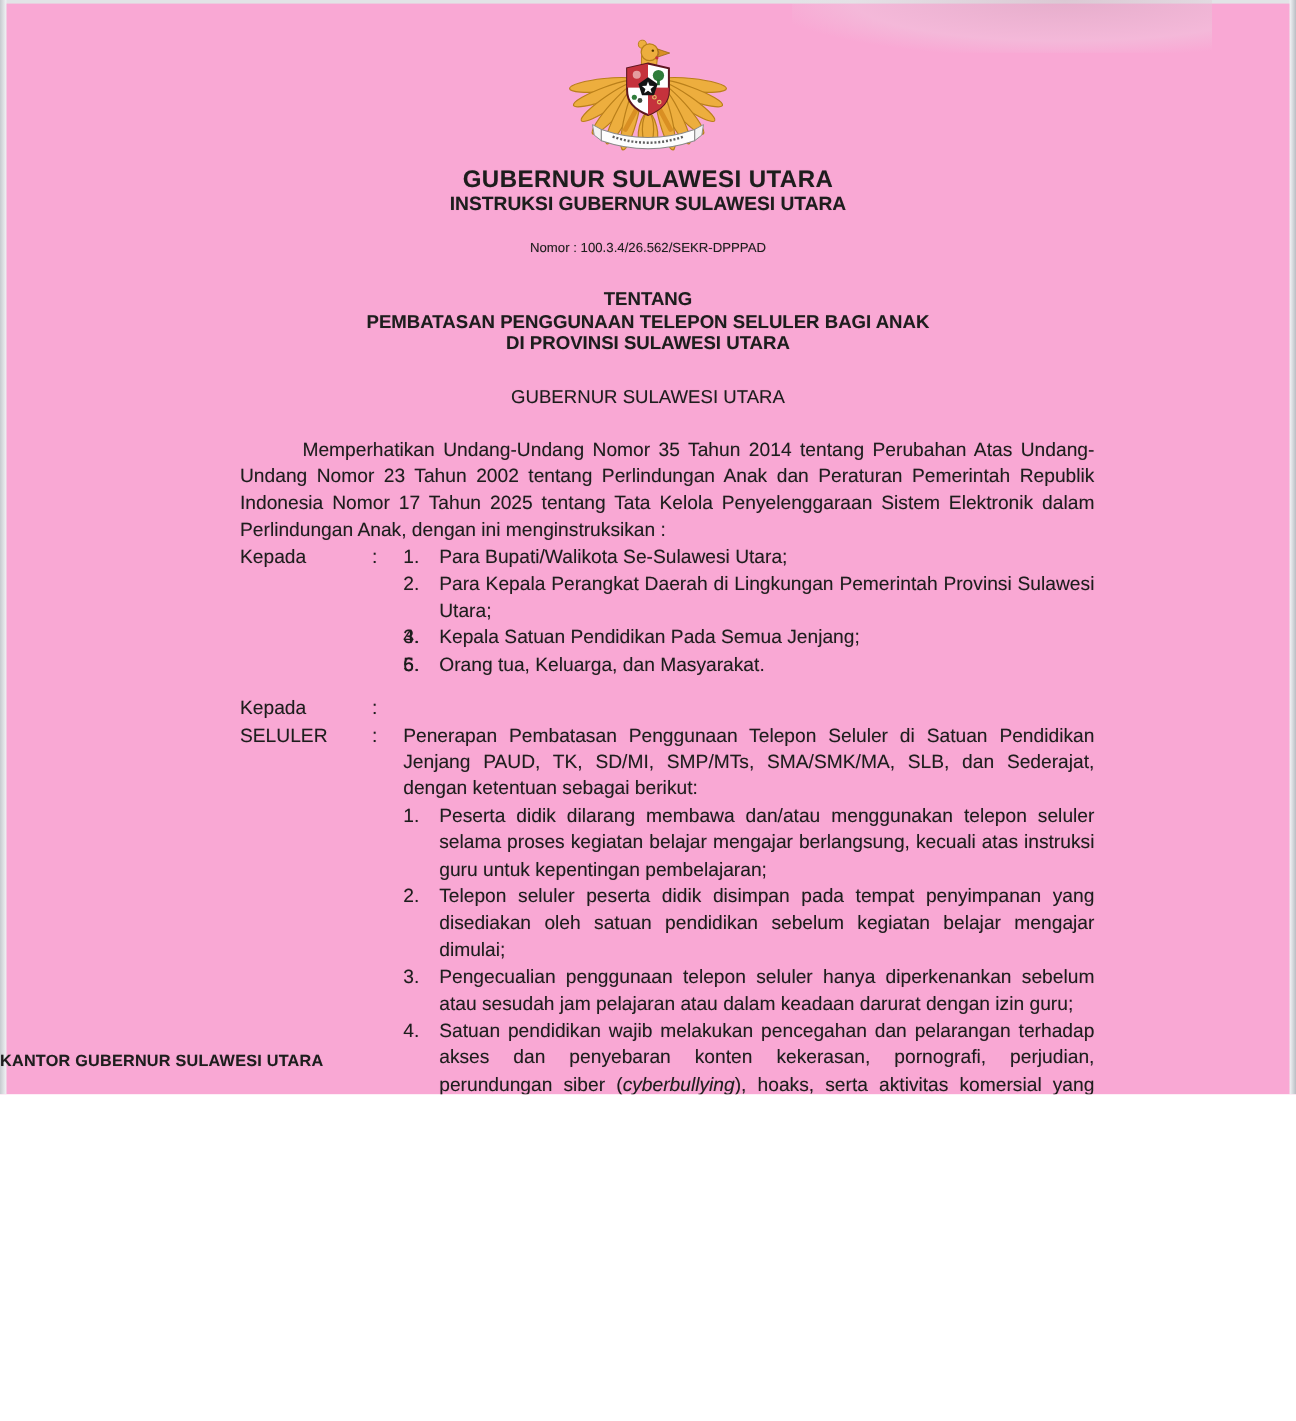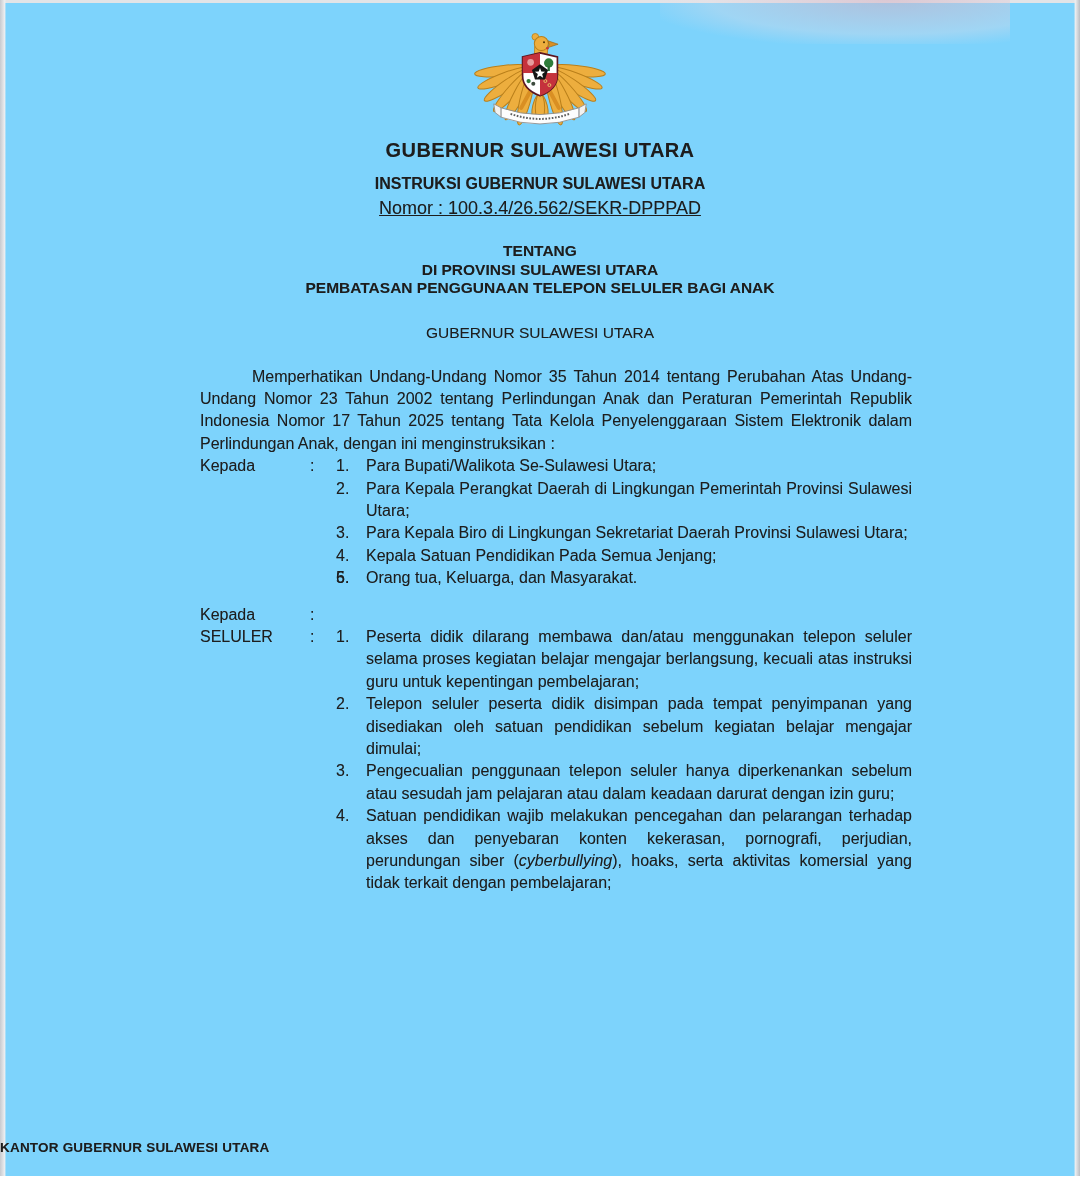--- a/index.html
+++ b/index.html
@@ -1,35 +1,35 @@
 <!DOCTYPE html>
 <html><head>
 <meta charset="utf-8">
 <style>
   html,body{margin:0;padding:0;background:#ffffff;}
   .page{
-    position:relative;width:1080px;height:1176px;overflow:hidden;
-    background:#7dd3fc;color:#1d1d1d;
+    position:relative;width:1080px;height:912px;overflow:hidden;
+    background:#f9a8d4;color:#1d1d1d;
     font-family:"Liberation Sans",sans-serif;
     text-shadow:0 0 .6px rgba(40,40,40,.34);
   }
   
   .edge-left{position:absolute;left:0;top:0;bottom:0;width:6px;
     background:linear-gradient(to right,#c7cacf,#edeff1 80%,transparent);}
   .edge-right{position:absolute;right:0;top:0;bottom:0;width:6px;
     background:linear-gradient(to left,#b9bdc3,#edeff1 80%,transparent);}
   .edge-top{position:absolute;top:0;left:0;right:0;height:3px;background:#e2e4e7;}
   .smudge{position:absolute;top:0;right:70px;width:350px;height:44px;pointer-events:none;
     background:radial-gradient(ellipse at 65% 0%,rgba(214,178,196,.55),rgba(233,219,228,.32) 55%,transparent 78%);}
 
   header{text-align:center;padding-top:6px;}
   .emblem{display:block;margin:0 auto;}
   .title{font-size:20px;font-weight:bold;letter-spacing:.4px;margin-top:9px;}
-  .doctype{font-size:16px;font-weight:bold;margin-top:13px;line-height:18px;}
-  .nomor{font-size:18px;margin-top:7px;line-height:17px;text-decoration:underline;}
+  .doctype{font-size:16px;font-weight:bold;line-height:18px;}
+  .nomor{font-size:11px;margin-top:19px;line-height:17px;}
   .tentang{font-size:15.5px;font-weight:bold;margin-top:25px;line-height:18.5px;}
   .subject{font-size:15.5px;font-weight:bold;line-height:18.5px;}
   .issuer{font-size:15.5px;margin-top:26px;line-height:18px;}
 
   main{margin:24px 168px 0 200px;font-size:16px;line-height:22.4px;text-align:justify;}
   .para{margin:0;text-indent:52px;}
   .row{display:flex;align-items:flex-start;}
   .row .label{width:110px;flex:none;}
   .row .colon{width:26px;flex:none;}
   .row .content{flex:1;min-width:0;}
@@ -115,22 +115,22 @@
         <circle cx="114" cy="118" r="2.2" fill="none" stroke="#E8C66A" stroke-width="1.4"></circle>
       </g>
       <path d="M100,87 L112,95.5 L107.5,109.5 L92.5,109.5 L88,95.5 Z" fill="#141414"></path>
       <polygon points="100,92.5 102,97.75 107.6,98.03 103.23,101.55 104.7,106.97 100,103.9 95.3,106.97 96.77,101.55 92.4,98.03 98,97.75" fill="#ffffff"></polygon>
     </svg>
 
     <div class="title">GUBERNUR SULAWESI UTARA</div>
     <div class="doctype">INSTRUKSI GUBERNUR SULAWESI UTARA</div>
     <div class="nomor">Nomor : 100.3.4/26.562/SEKR-DPPPAD</div>
     <div class="tentang">TENTANG</div>
+    <div class="subject">PEMBATASAN PENGGUNAAN TELEPON SELULER BAGI ANAK</div>
     <div class="subject">DI PROVINSI SULAWESI UTARA</div>
-    <div class="subject">PEMBATASAN PENGGUNAAN TELEPON SELULER BAGI ANAK</div>
     <div class="issuer">GUBERNUR SULAWESI UTARA</div>
   </header>
 
   <main>
     <p class="para">Memperhatikan Undang-Undang Nomor 35 Tahun 2014 tentang Perubahan Atas Undang-Undang Nomor 23 Tahun 2002 tentang Perlindungan Anak dan Peraturan Pemerintah Republik Indonesia Nomor 17 Tahun 2025 tentang Tata Kelola Penyelenggaraan Sistem Elektronik dalam Perlindungan Anak, dengan ini menginstruksikan :</p>
 
     <div class="row">
       <div class="label">Kepada</div>
       <div class="colon">:</div>
       <div class="content">
@@ -141,21 +141,20 @@
               <span class="txt">Para Bupati/Walikota Se-Sulawesi Utara;</span>
             </li>
 
             <li class="li">
               <span class="num">2.</span>
               <span class="txt">Para Kepala Perangkat Daerah di Lingkungan Pemerintah Provinsi Sulawesi Utara;</span>
             </li>
 
             <li class="li">
               <span class="num">3.</span>
-              <span class="txt">Para Kepala Biro di Lingkungan Sekretariat Daerah Provinsi Sulawesi Utara;</span>
             </li>
 
             <li class="li">
               <span class="num">4.</span>
               <span class="txt">Kepala Satuan Pendidikan Pada Semua Jenjang;</span>
             </li>
 
             <li class="li">
               <span class="num">5.</span>
             </li>
@@ -171,20 +170,21 @@
     <div class="row untuk">
       <div class="label">Kepada</div>
       <div class="colon">:</div>
       <div class="content"></div>
     </div>
 
     <div class="row">
       <div class="label">SELULER</div>
       <div class="colon">:</div>
       <div class="content">
+        <p class="intro">Penerapan Pembatasan Penggunaan Telepon Seluler di Satuan Pendidikan Jenjang PAUD, TK, SD/MI, SMP/MTs, SMA/SMK/MA, SLB, dan Sederajat, dengan ketentuan sebagai berikut:</p>
         <ol class="plain">
 
             <li class="li">
               <span class="num">1.</span>
               <span class="txt"><span>Peserta didik dilarang membawa dan/atau menggunakan telepon seluler selama proses kegiatan belajar mengajar berlangsung, kecuali atas instruksi guru untuk kepentingan pembelajaran;</span><i></i><span></span></span>
             </li>
 
             <li class="li">
               <span class="num">2.</span>
               <span class="txt"><span>Telepon seluler peserta didik disimpan pada tempat penyimpanan yang disediakan oleh satuan pendidikan sebelum kegiatan belajar mengajar dimulai;</span><i></i><span></span></span>

